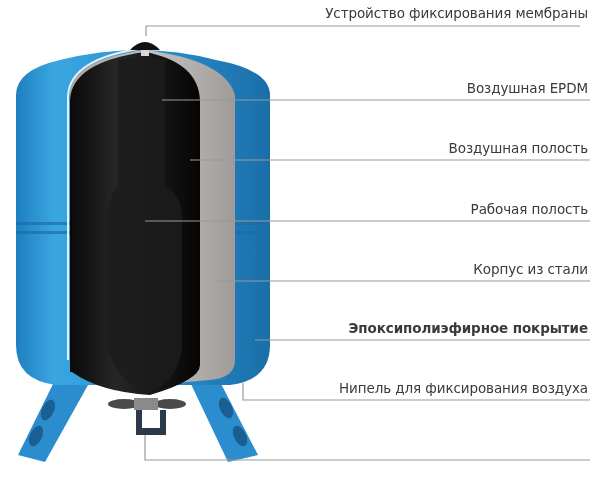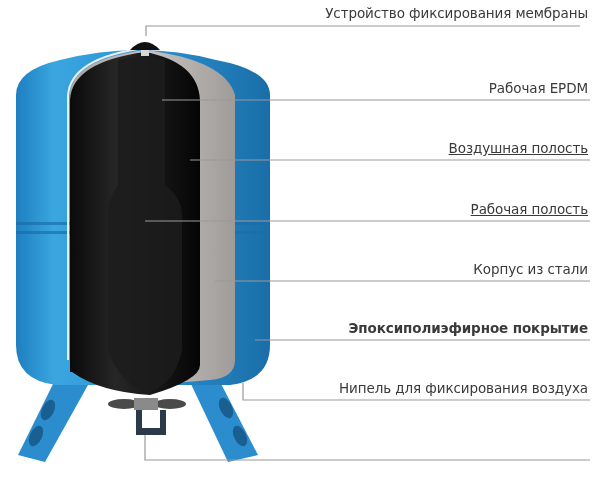--- a/index.html
+++ b/index.html
@@ -83,20 +83,20 @@
       <polyline points="190,160 590,160"></polyline>
       <polyline points="145,221 590,221"></polyline>
       <polyline points="215,281 590,281"></polyline>
       <polyline points="255,340 590,340"></polyline>
       <polyline points="243,383 243,400 590,400"></polyline>
       <polyline points="145,435 145,460 590,460"></polyline>
     </g>
   </svg>
 
   <div class="label" style="top:5px;margin-left:48px;">Устройство фиксирования мембраны</div>
-  <div class="label" style="top:80px;">Рабочая EPDM</div>
-  <div class="label" style="top:140px;text-decoration:underline;">Воздушная полость</div>
-  <div class="label" style="top:201px;text-decoration:underline;">Рабочая полость</div>
+  <div class="label" style="top:80px;">Воздушная EPDM</div>
+  <div class="label" style="top:140px;">Воздушная полость</div>
+  <div class="label" style="top:201px;">Рабочая полость</div>
   <div class="label" style="top:261px;">Корпус из стали</div>
   <div class="label" style="top:320px;font-weight:bold;">Эпоксиполиэфирное покрытие</div>
   <div class="label" style="top:380px;">Нипель для фиксирования воздуха</div>
 
 </div>
 
 </body></html>

